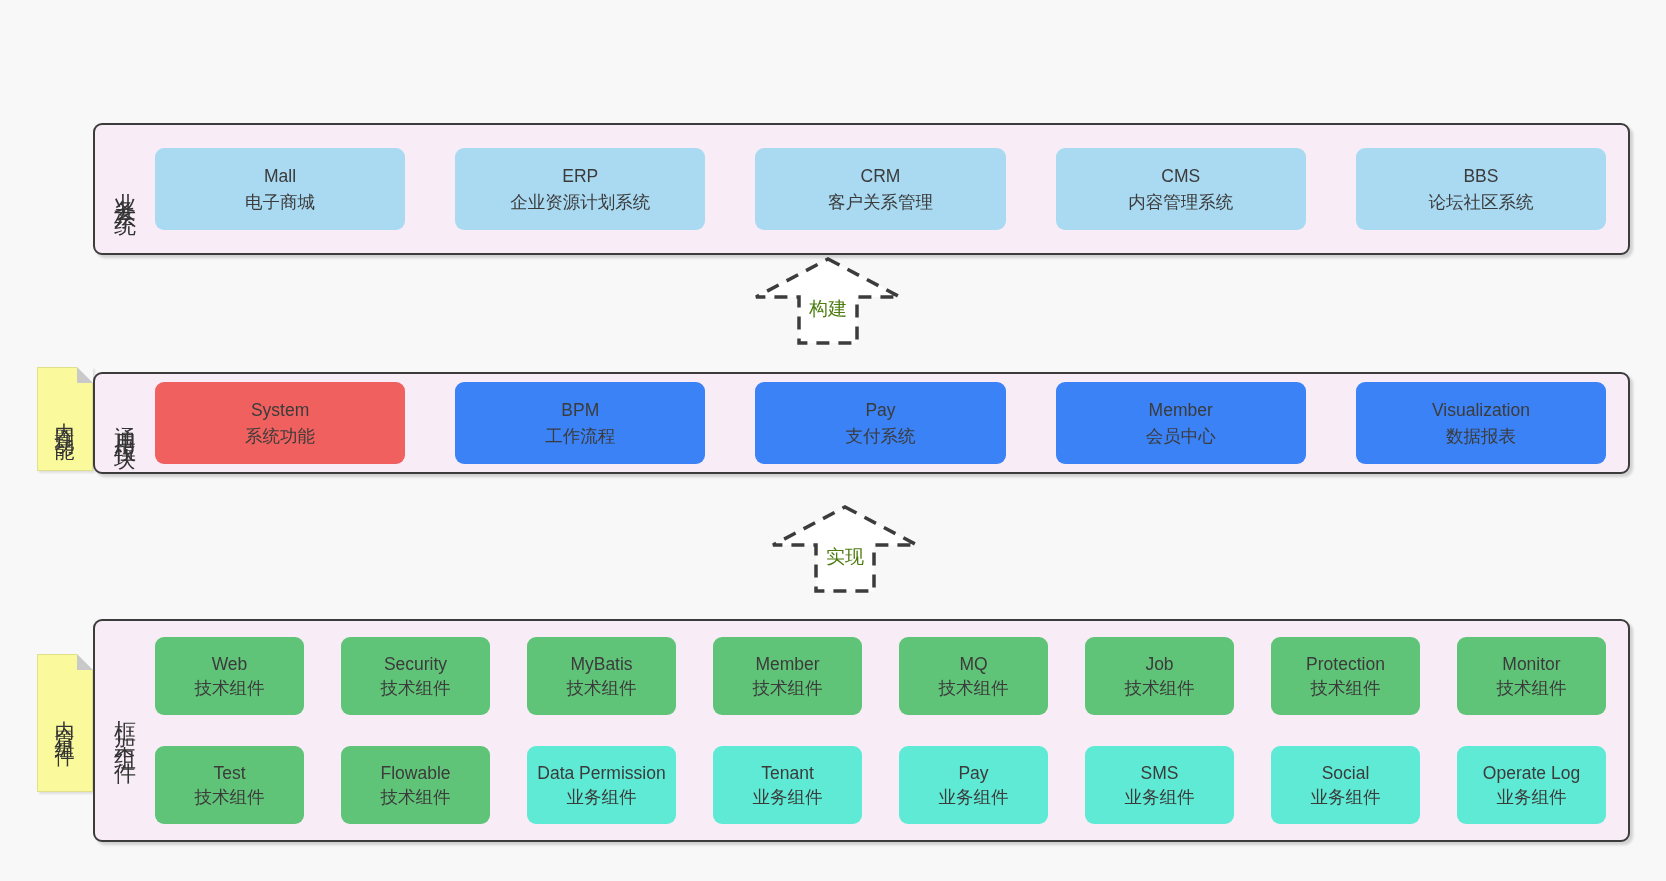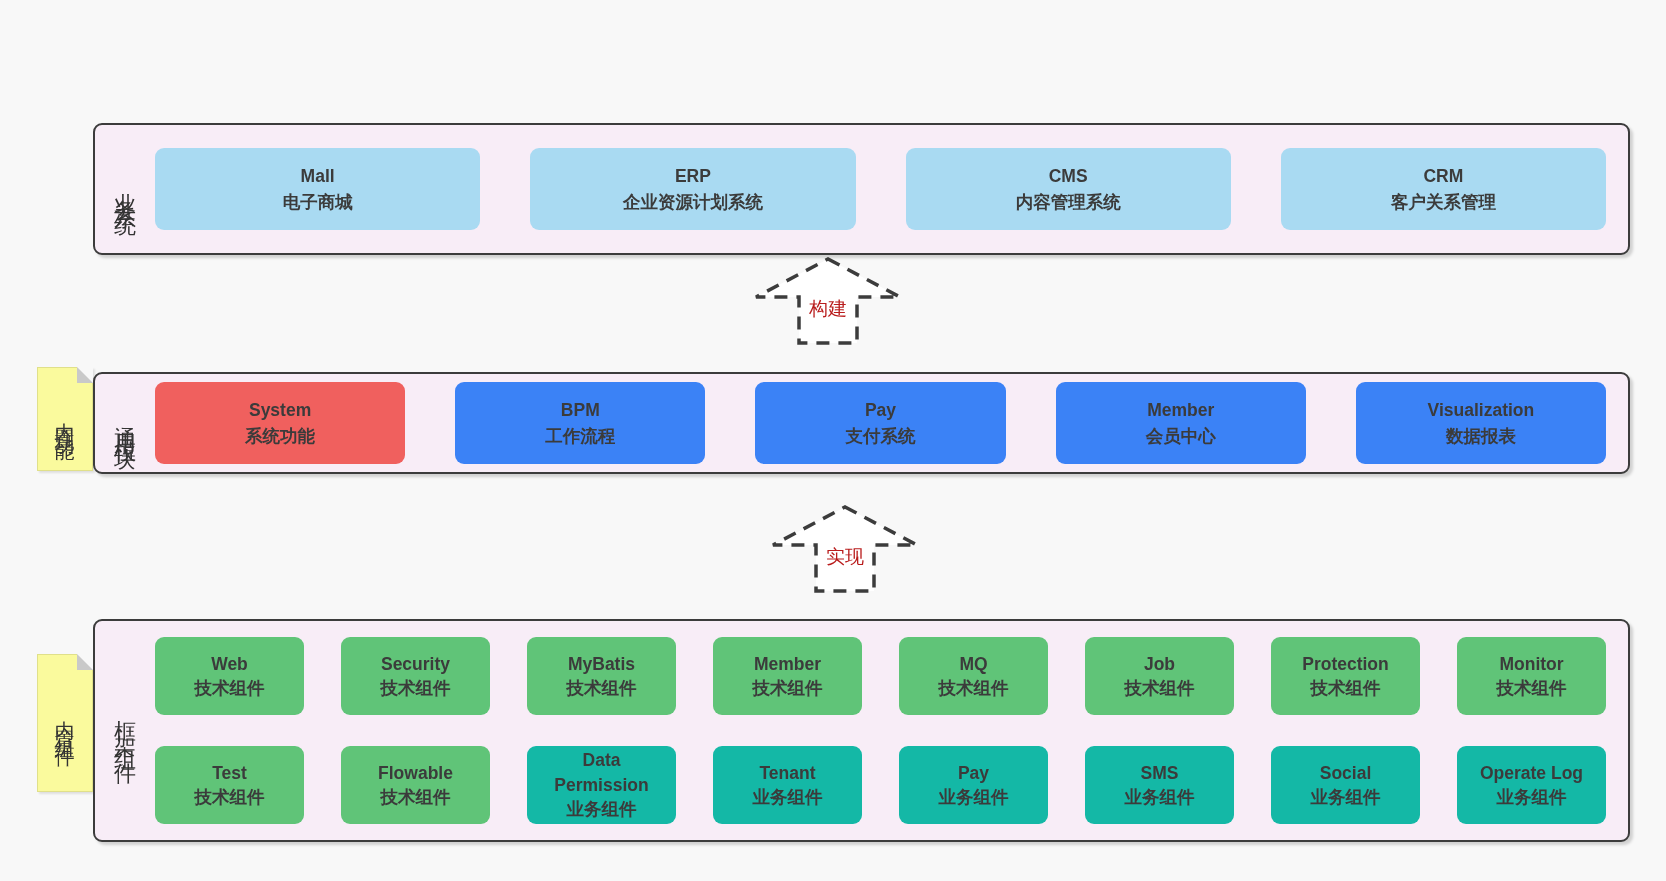--- a/index.html
+++ b/index.html
@@ -19,41 +19,41 @@
   #layer-components{top:619px;height:223px;}
 
   .layer-label{flex:0 0 60px;display:flex;align-items:center;justify-content:center;}
   .layer-label span{writing-mode:vertical-rl;font-size:22px;letter-spacing:7px;line-height:1;color:#333;}
   #layer-components .layer-label span{letter-spacing:14px;}
 
   .boxes{flex:1;display:flex;align-items:center;gap:50px;padding-right:22px;}
   .box{
     flex:1;height:82px;border-radius:9px;
     display:flex;flex-direction:column;align-items:center;justify-content:center;
-    text-align:center;font-size:17.5px;line-height:1.5;padding:8px 8px;box-sizing:border-box;font-weight:bold;
+    text-align:center;font-size:17.5px;line-height:1.5;padding:8px 8px;box-sizing:border-box;
   }
   .grid{flex:1;display:flex;flex-direction:column;justify-content:center;gap:31px;padding-right:22px;}
   .row{display:flex;gap:37px;}
   .row .box{height:78px;line-height:1.4;}
 
   
   .v-blue{background:#a9daf2;}
   .v-red{background:#f0605e;}
   .v-pink{background:#3b82f6;}
   .v-green{background:#60c478;}
-  .v-green-light{background:#14b8a6;}
+  .v-green-light{background:#5eead4;}
 
   
   .arrow{position:absolute;width:150px;height:90px;}
   #arrow-build{left:753px;top:256px;}
   #arrow-implement{left:770px;top:504px;}
   .arrow svg{position:absolute;left:0;top:0;}
   .arrow-label{
     position:absolute;left:0;right:0;top:40px;text-align:center;
-    font-size:19px;color:#b91c1c;background:transparent;
+    font-size:19px;color:#4d7c0f;background:transparent;
   }
 
   
   .note{
     position:absolute;width:56px;box-sizing:border-box;background:#fafa9d;
     border:1px solid #e0e08a;display:flex;align-items:center;justify-content:center;
     box-shadow:2px 2px 2px rgba(0,0,0,0.10);
   }
   #note-modules{left:37px;top:367px;height:104px;}
   #note-components{left:37px;top:654px;height:138px;}
@@ -77,26 +77,30 @@
     <div class="boxes">
       <div class="box v-blue">
         <span>Mall</span>
         <span>电子商城</span>
       </div>
       <div class="box v-blue">
         <span>ERP</span>
         <span>企业资源计划系统</span>
       </div>
       <div class="box v-blue">
+        <span>CRM</span>
+        <span>客户关系管理</span>
+      </div>
+      <div class="box v-blue">
         <span>CMS</span>
         <span>内容管理系统</span>
       </div>
       <div class="box v-blue">
-        <span>CRM</span>
-        <span>客户关系管理</span>
+        <span>BBS</span>
+        <span>论坛社区系统</span>
       </div>
     </div>
   </section>
 
   <div class="arrow" id="arrow-build">
     <svg viewBox="0 0 150 90" width="150" height="90">
       <polygon points="75,3 147,41 104,41 104,87 46,87 46,41 3,41" fill="#ffffff" stroke="#3c3c3c" stroke-width="3.5" stroke-dasharray="13 9"></polygon>
     </svg>
     <div class="arrow-label">构建</div>
   </div>

